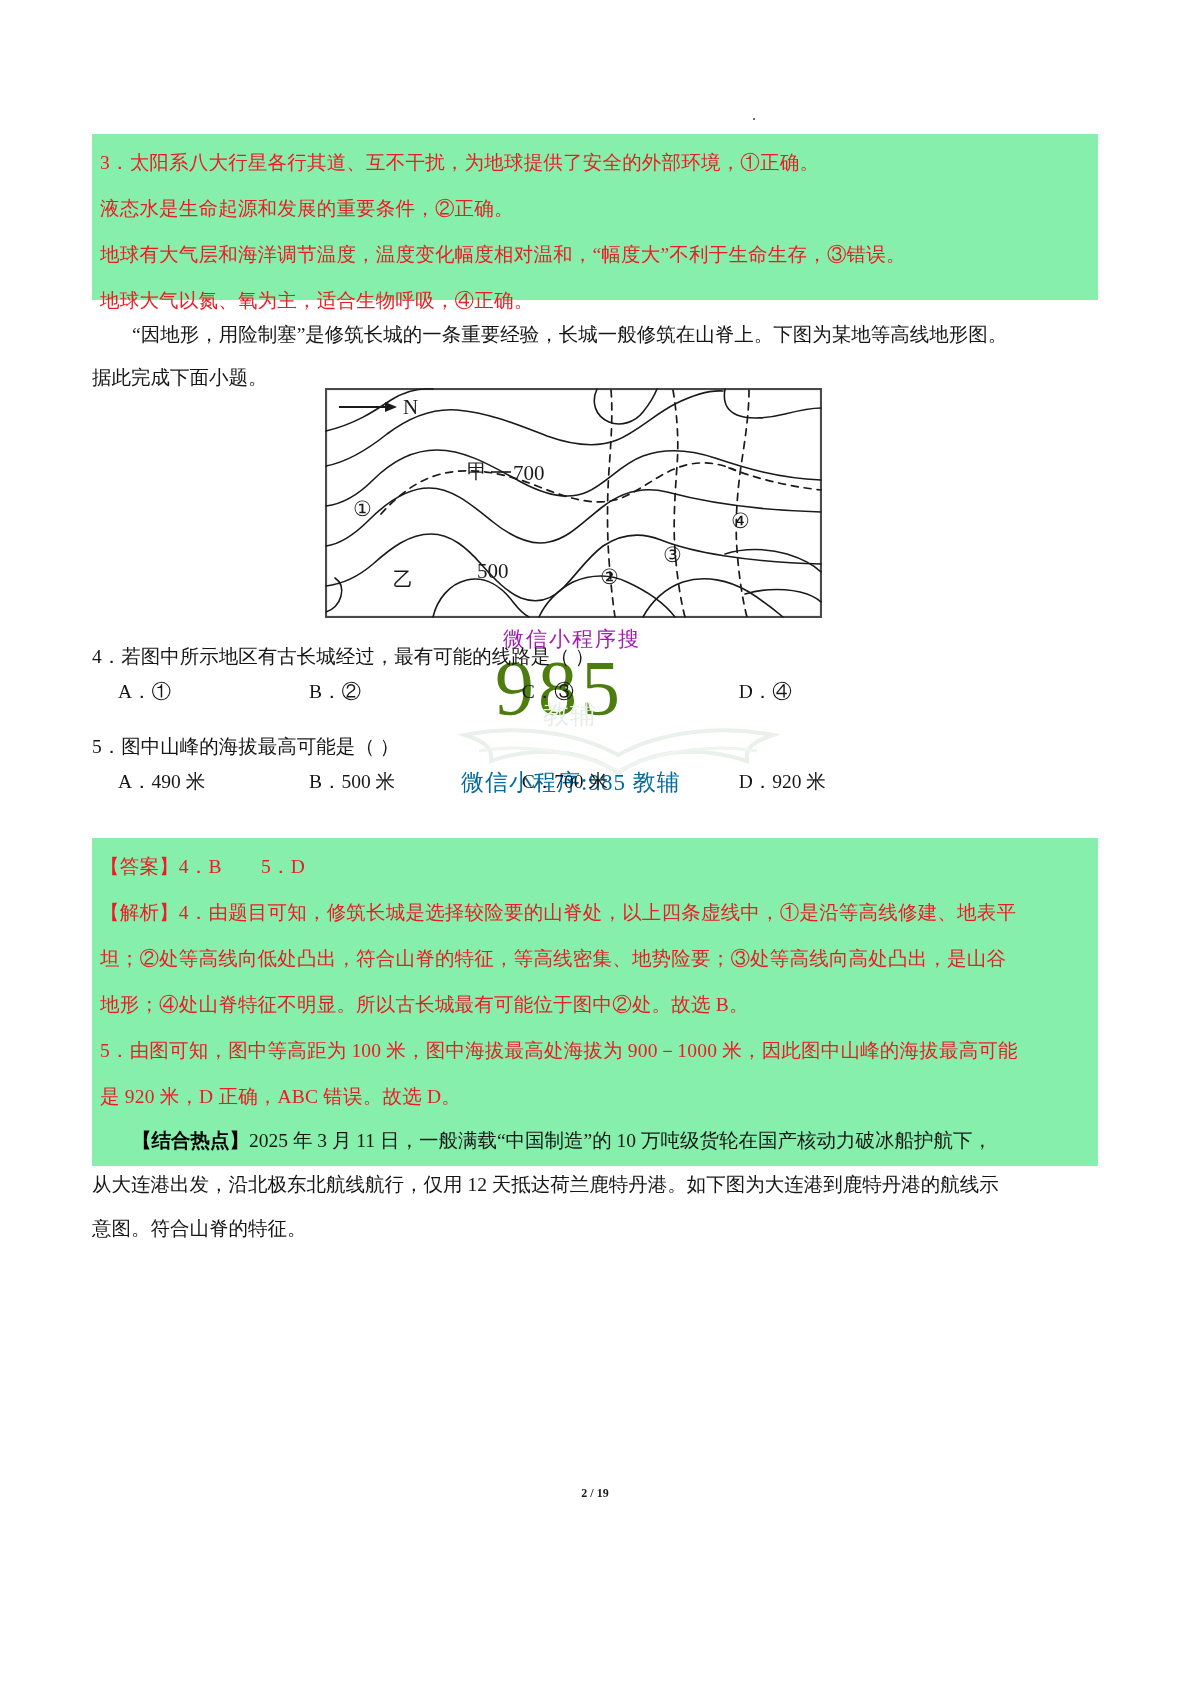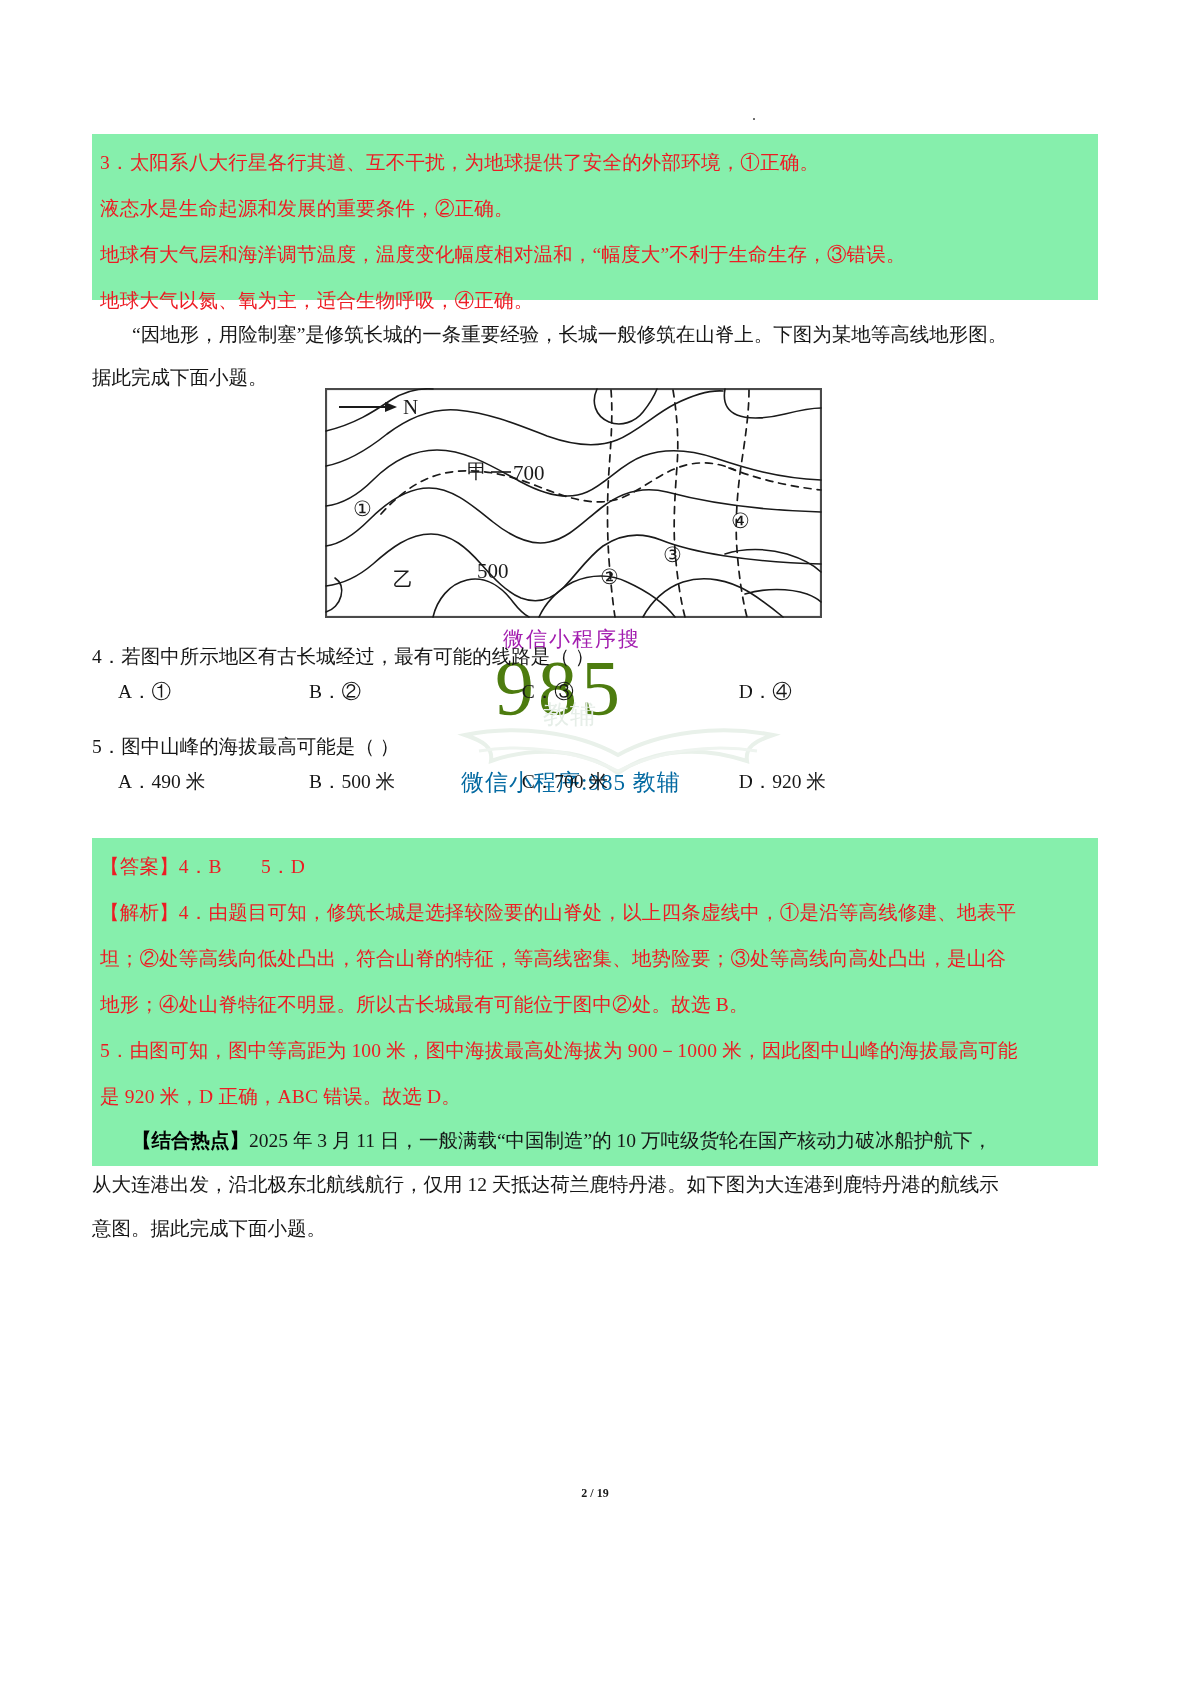--- a/index.html
+++ b/index.html
@@ -285,17 +285,17 @@
     <div class="line">坦；②处等高线向低处凸出，符合山脊的特征，等高线密集、地势险要；③处等高线向高处凸出，是山谷</div>
     <div class="line">地形；④处山脊特征不明显。所以古长城最有可能位于图中②处。故选 B。</div>
     <div class="line">5．由图可知，图中等高距为 100 米，图中海拔最高处海拔为 900－1000 米，因此图中山峰的海拔最高可能</div>
     <div class="line">是 920 米，D 正确，ABC 错误。故选 D。</div>
   </div>
 
   <div class="plain indent" style="top:1118px;">
     <span class="blue-tag">【结合热点】</span><span>2025 年 3 月 11 日，一般满载“中国制造”的 10 万吨级货轮在国产核动力破冰船护航下，</span>
   </div>
   <div class="plain" style="top:1162px;">从大连港出发，沿北极东北航线航行，仅用 12 天抵达荷兰鹿特丹港。如下图为大连港到鹿特丹港的航线示</div>
-  <div class="plain" style="top:1206px;">意图。据此完成下面小题。</div>
+  <div class="plain" style="top:1206px;">意图。符合山脊的特征。</div>
 
   <div class="footer">2 / 19</div>
 
 </div>
 
 </body></html>

